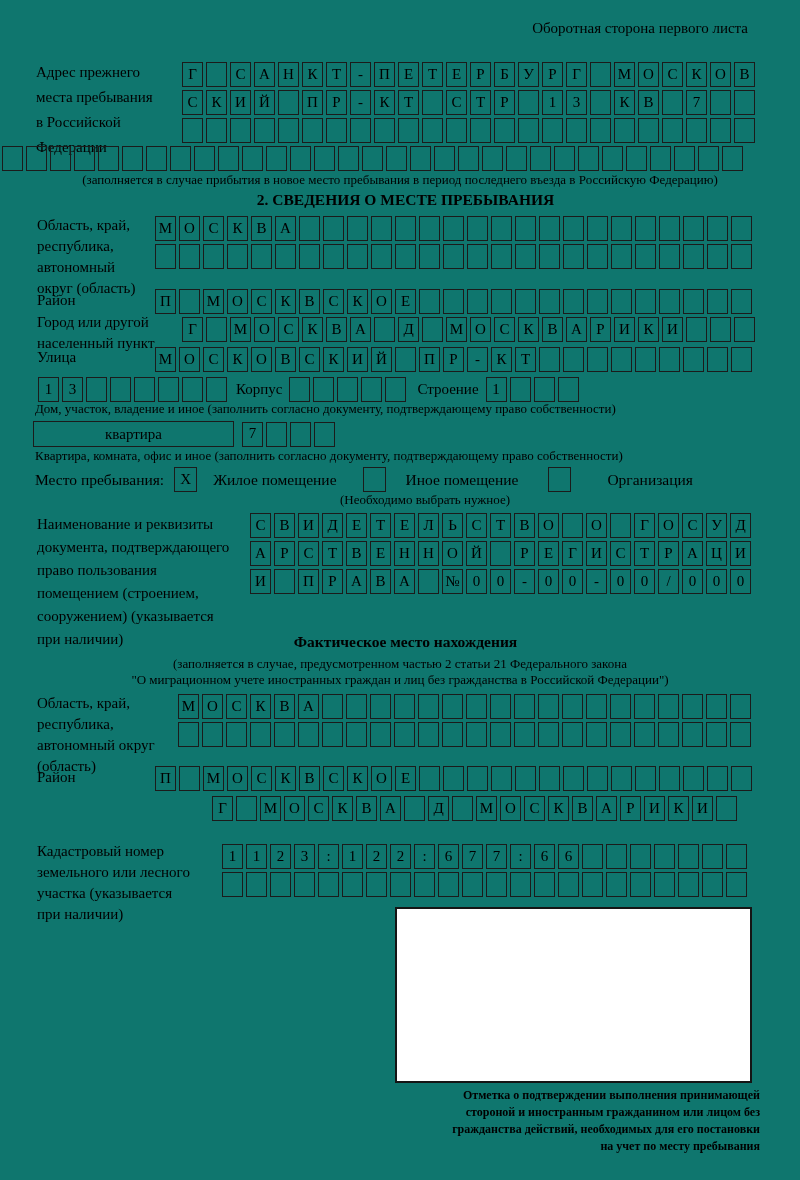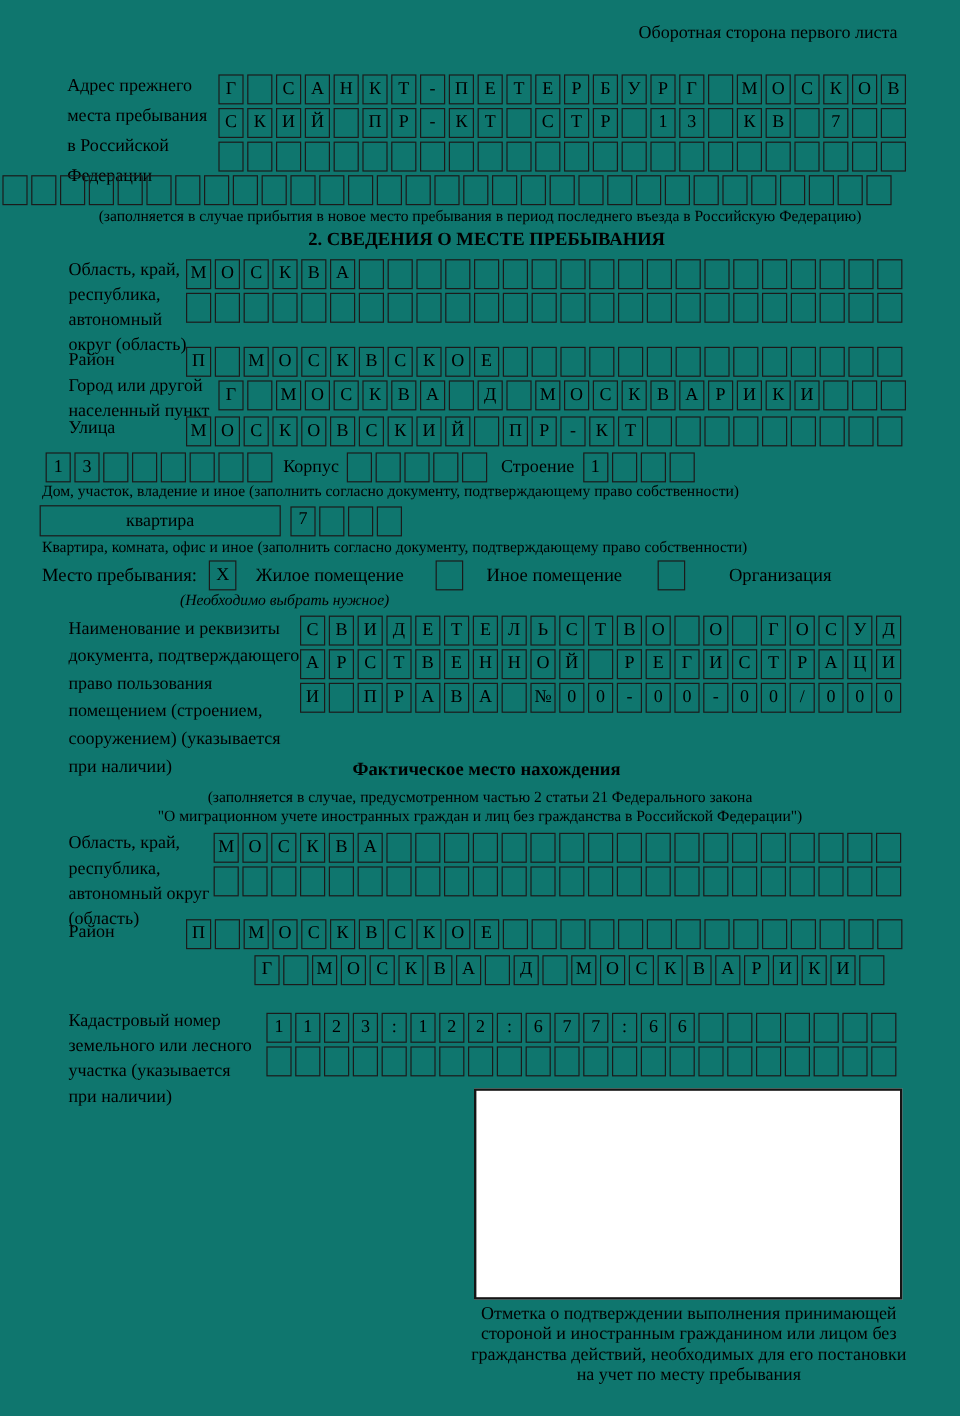--- a/index.html
+++ b/index.html
@@ -2,21 +2,21 @@
 <html><head>
 <meta charset="utf-8">
 <style>
   * { box-sizing: border-box; }
   html,body { margin:0; padding:0; background:#ffffff; }
   .page {
     position:relative; width:800px; height:1180px; background:#0f766e;
     font-family:"Liberation Serif","DejaVu Serif",serif; color:#000; overflow:hidden;
   }
   .abs { position:absolute; }
-  .lbl { font-size:15px; white-space:pre-line;margin-left:20px; }
+  .lbl { font-size:15px; white-space:pre-line; }
   .lh25 { line-height:25px; }
   .lh23 { line-height:23px; }
   .lh21 { line-height:21px; }
   .cells { display:flex; gap:3px; }
   .cell {
     flex:none; width:21px; height:25px; border:1.6px solid #1b1b1b;
     display:flex; align-items:center; justify-content:center;
     font-size:15px; padding-bottom:1px;
   }
   .wide-box {
@@ -27,21 +27,21 @@
     flex:none; width:23px; height:25px; border:1.6px solid #1b1b1b;
     display:flex; align-items:center; justify-content:center; font-size:15px;
   }
   .caption { font-size:13px; }
   .center { left:0; width:100%; text-align:center; }
   .sec-title { font-weight:bold; font-size:15.5px;padding-left:11px; }
   .hrow { display:flex; align-items:center; }
   .inline-lbl { font-size:15px; white-space:nowrap; }
   .corner { font-size:15px; }
   .stamp-box { border:2px solid #151515; background:#fff; }
-  .note { font-size:15px; line-height:17px; text-align:center; white-space:pre-line; }
+  .note { font-size:12px; line-height:17px; text-align:right; white-space:pre-line;font-weight:bold; }
 </style>
 </head>
 <body>
 
 <div class="page">
 
   <div class="abs corner" style="top:20px; right:52px;">Оборотная сторона первого листа</div>
 
   <div class="abs lbl lh25" style="left:36px; top:60px;">Адрес прежнего
 места пребывания
@@ -350,21 +350,21 @@
 
   <div class="abs hrow" style="left:35px; top:467px;">
     <div class="inline-lbl" style="font-size:15.5px;">Место пребывания:</div>
     <div class="chk" style="margin-left:10px;">X</div>
     <div class="inline-lbl" style="margin-left:16px; font-size:15.5px;">Жилое помещение</div>
     <div class="chk" style="margin-left:26px;"></div>
     <div class="inline-lbl" style="margin-left:20px; font-size:15.5px;">Иное помещение</div>
     <div class="chk" style="margin-left:30px;"></div>
     <div class="inline-lbl" style="margin-left:36px; font-size:15.5px;">Организация</div>
   </div>
-  <div class="abs caption" style="left:150px; top:492px; width:360px; text-align:left;font-style:italic;">(Необходимо выбрать нужное)</div>
+  <div class="abs caption" style="left:150px; top:492px; width:360px; text-align:right;">(Необходимо выбрать нужное)</div>
 
   <div class="abs lbl lh23" style="left:37px; top:513px;">Наименование и реквизиты
 документа, подтверждающего
 право пользования
 помещением (строением,
 сооружением) (указывается
 при наличии)</div>
   <div class="abs cells" style="left:250px; top:513px;">
       <span class="cell">С</span>
       <span class="cell">В</span>

